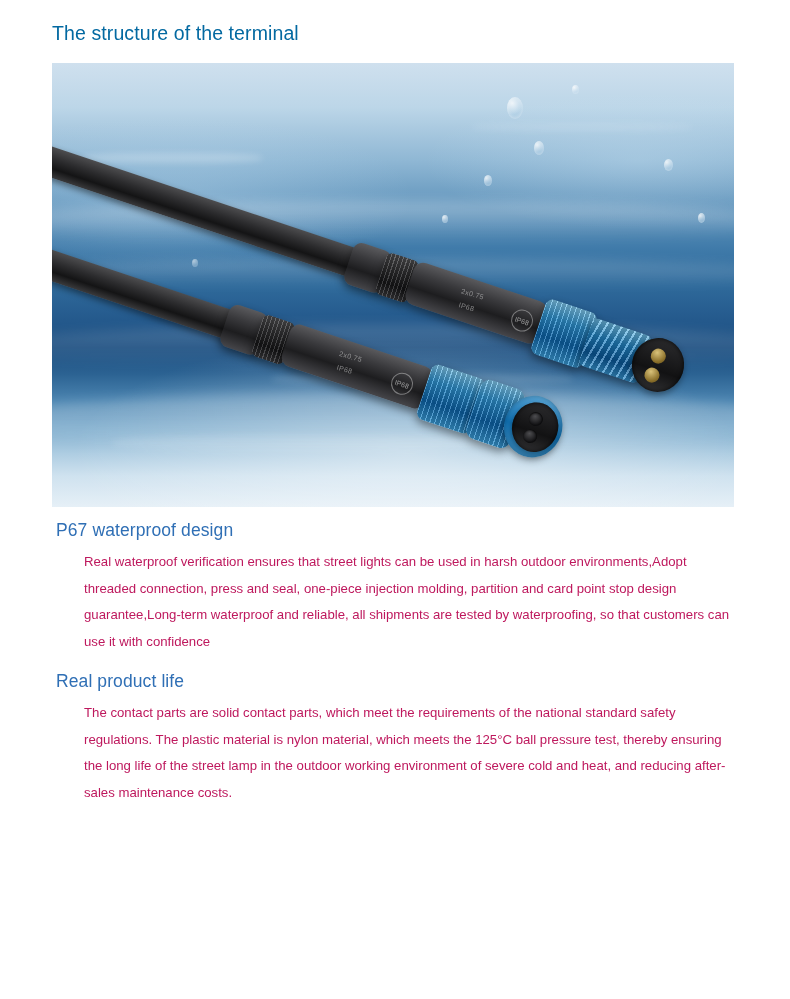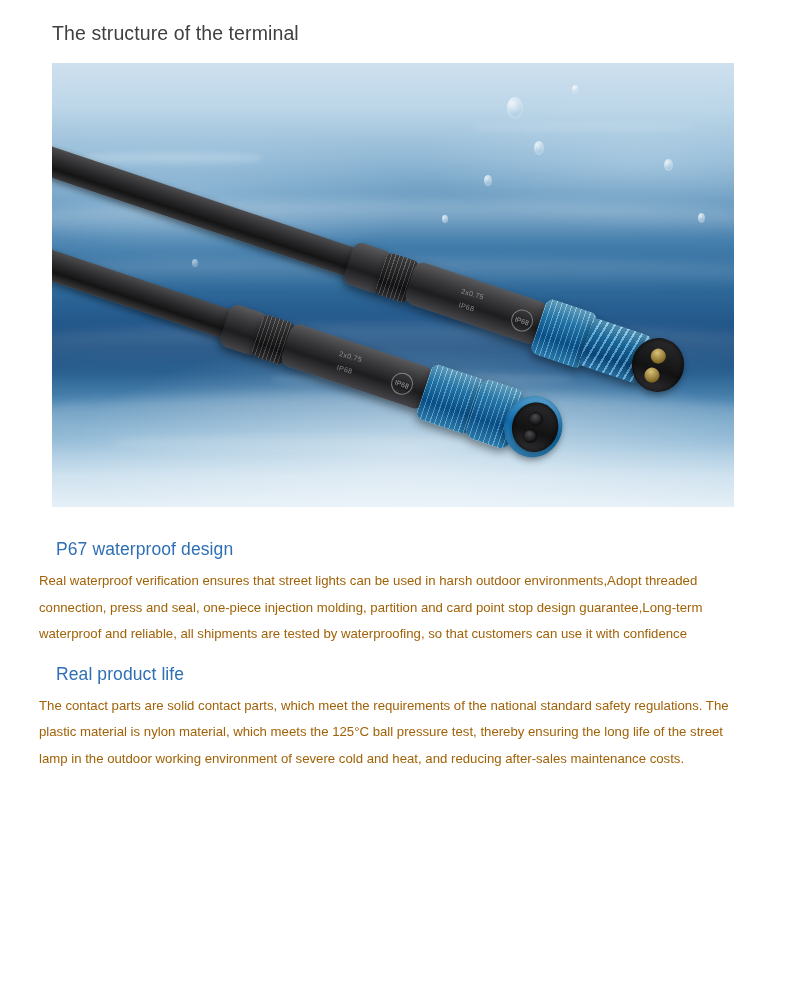--- a/index.html
+++ b/index.html
@@ -14,21 +14,21 @@
   }
   .page {
     position: relative;
     width: 790px;
     height: 999px;
     padding: 0;
   }
   .h1 {
     font-size: 19.5px;
     font-weight: 400;
-    color: #404040;
+    color: #0369a1;
     margin: 0;
     padding: 22px 0 0 52px;
     letter-spacing: 0.1px;
   }
   .intro {
     margin: 0;
     padding: 14px 60px 0 52px;
     font-size: 13.2px;
     line-height: 29px;
     color: #3f3f3f;
@@ -177,33 +177,33 @@
     width: 22px; height: 22px;
     border-radius: 50%;
     border: 1px solid rgba(220,220,220,0.45);
     color: rgba(225,225,225,0.6);
     font-size: 7px;
     display: flex; align-items: center; justify-content: center;
   }
   
   .h2 {
     margin: 0;
-    padding: 32px 0 0 56px;
+    padding: 13px 0 0 56px;
     font-size: 17.5px;
     font-weight: 400;
     color: #2f6fb5;
     letter-spacing: 0.1px;
   }
   .h2.second { padding-top: 16px; }
   .body {
     margin: 0;
-    padding: 8px 58px 0 39px;
+    padding: 8px 58px 0 84px;
     font-size: 13.2px;
     line-height: 26.5px;
-    color: #a16207;
+    color: #be185d;
     text-align: left;
   }
 </style>
 </head>
 <body>
 
 <div class="page">
 
   <h1 class="h1">The structure of the terminal</h1>
 

